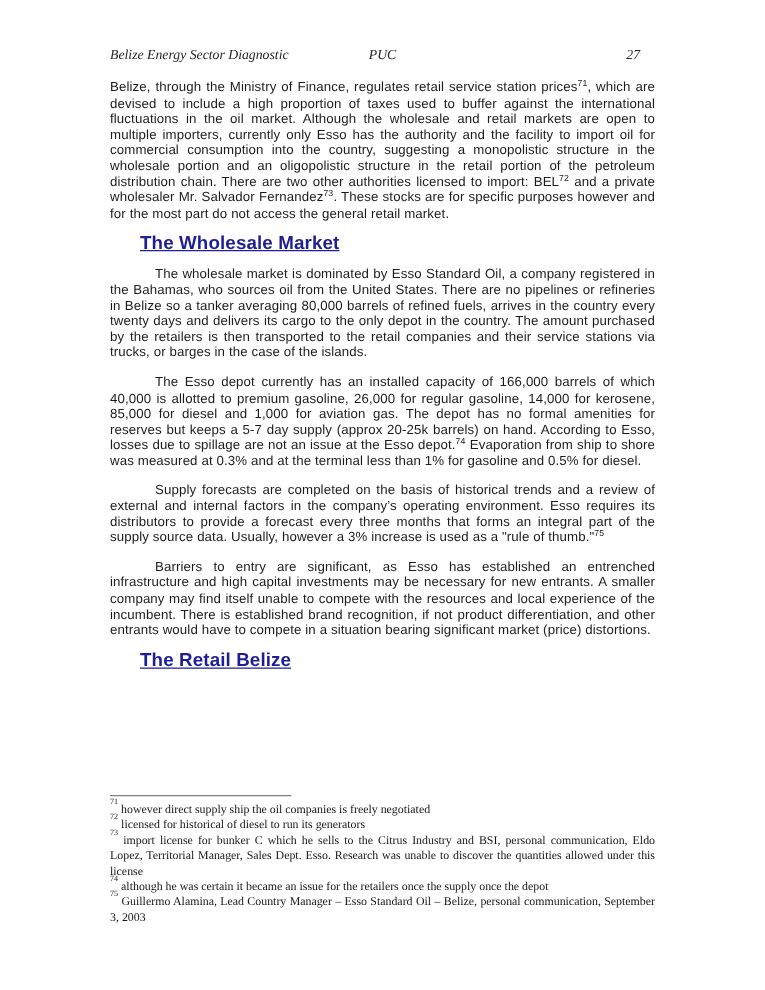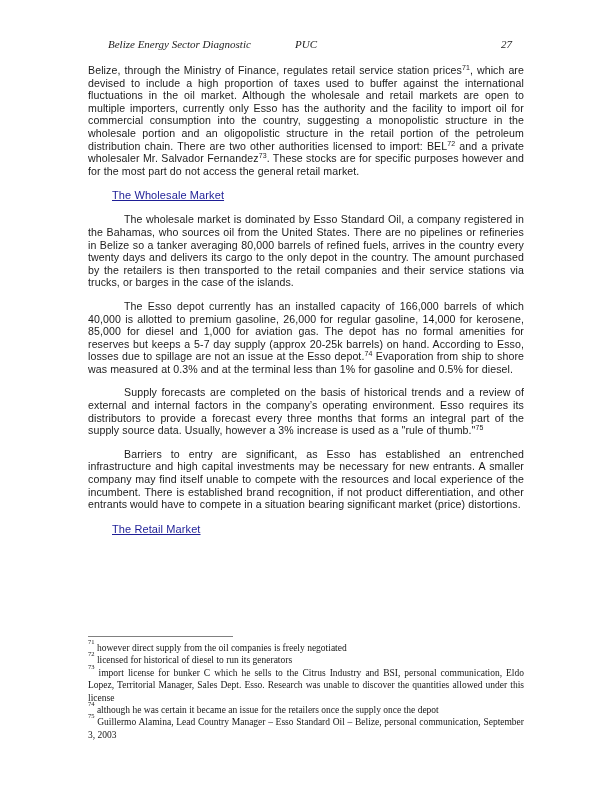--- a/index.html
+++ b/index.html
@@ -20,21 +20,21 @@
     position: absolute;
     top: 38px;
     left: 88px;
     width: 436px;
     height: 14px;
     font-family: "Liberation Serif", serif;
     font-style: italic;
     font-size: 11px;
     color: #222222;
   }
-  .running-header .hleft  { position: absolute; left: 0; top: 0; margin-left: 20px; }
+  .running-header .hleft  { position: absolute; left: 0; top: 0; }
   .running-header .hcenter{ position: absolute; left: 0; top: 0; width: 100%; text-align: center; }
   .running-header .hright { position: absolute; right: 12px; top: 0; }
 
   .content {
     position: absolute;
     top: 64px;
     left: 88px;
     width: 436px;
     font-size: 10.6px;
     line-height: 12.6px;
@@ -42,22 +42,22 @@
     letter-spacing: 0.1px;
   }
   p.para {
     margin: 0 0 11px 0;
     text-indent: 36px;
   }
   p.para.noindent { text-indent: 0; }
 
   h2.section-heading {
     margin: 1px 0 11px 24px;
-    font-size: 11px;
-    font-weight: normal;
+    font-size: 15px;
+    font-weight: bold;
     line-height: 14px;
     color: var(--heading-link, #1E1E96);
     text-decoration: underline;
     text-align: left;
   }
 
   sup.fn-ref {
     font-size: 7px;
     line-height: 0;
     position: relative;
@@ -107,26 +107,26 @@
     <h2 class="section-heading">The Wholesale Market</h2>
 
     <p class="para">The wholesale market is dominated by Esso Standard Oil, a company registered in the Bahamas, who sources oil from the United States. There are no pipelines or refineries in Belize so a tanker averaging 80,000 barrels of refined fuels, arrives in the country every twenty days and delivers its cargo to the only depot in the country.  The amount purchased by the retailers is then transported to the retail companies and their service stations via trucks, or barges in the case of the islands.</p>
 
     <p class="para">The Esso depot currently has an installed capacity of 166,000 barrels of which 40,000 is allotted to premium gasoline, 26,000 for regular gasoline, 14,000 for kerosene, 85,000 for diesel and 1,000 for aviation gas.  The depot has no formal amenities for reserves but keeps a 5-7 day supply (approx 20-25k barrels) on hand.  According to Esso, losses due to spillage are not an issue at the Esso depot.<sup class="fn-ref">74</sup> Evaporation from ship to shore was measured at 0.3% and at the terminal less than 1% for gasoline and 0.5% for diesel.</p>
 
     <p class="para">Supply forecasts are completed on the basis of historical trends and a review of external and internal factors in the company’s operating environment.  Esso requires its distributors to provide a forecast every three months that forms an integral part of the supply source data.  Usually, however a 3% increase is used as a "rule of thumb."<sup class="fn-ref">75</sup></p>
 
     <p class="para">Barriers to entry are significant, as Esso has established an entrenched infrastructure and high capital investments may be necessary for new entrants. A smaller company may find itself unable to compete with the resources and local experience of the incumbent.  There is established brand recognition, if not product differentiation, and other entrants would have to compete in a situation bearing significant market (price) distortions.</p>
 
-    <h2 class="section-heading">The Retail Market</h2>
+    <h2 class="section-heading">The Retail Belize</h2>
 
   </div>
 
   <div class="footnotes">
     <div class="fn-rule"></div>
-    <div class="footnote"><sup class="fn-num">71</sup> <span>however direct supply from the oil companies is freely negotiated</span></div>
+    <div class="footnote"><sup class="fn-num">71</sup> <span>however direct supply ship the oil companies is freely negotiated</span></div>
     <div class="footnote"><sup class="fn-num">72</sup> <span>licensed for historical of diesel to run its generators</span></div>
     <div class="footnote"><sup class="fn-num">73</sup> <span>import license for bunker C which he sells to the Citrus Industry and BSI, personal communication, Eldo Lopez, Territorial Manager, Sales Dept. Esso. Research was unable to discover the quantities allowed under this license</span></div>
     <div class="footnote"><sup class="fn-num">74</sup> <span>although he was certain it became an issue for the retailers once the supply once the depot</span></div>
     <div class="footnote"><sup class="fn-num">75</sup> <span>Guillermo Alamina, Lead Country Manager – Esso Standard Oil – Belize, personal communication, September 3, 2003</span></div>
   </div>
 
 </div>
 
 </body></html>

